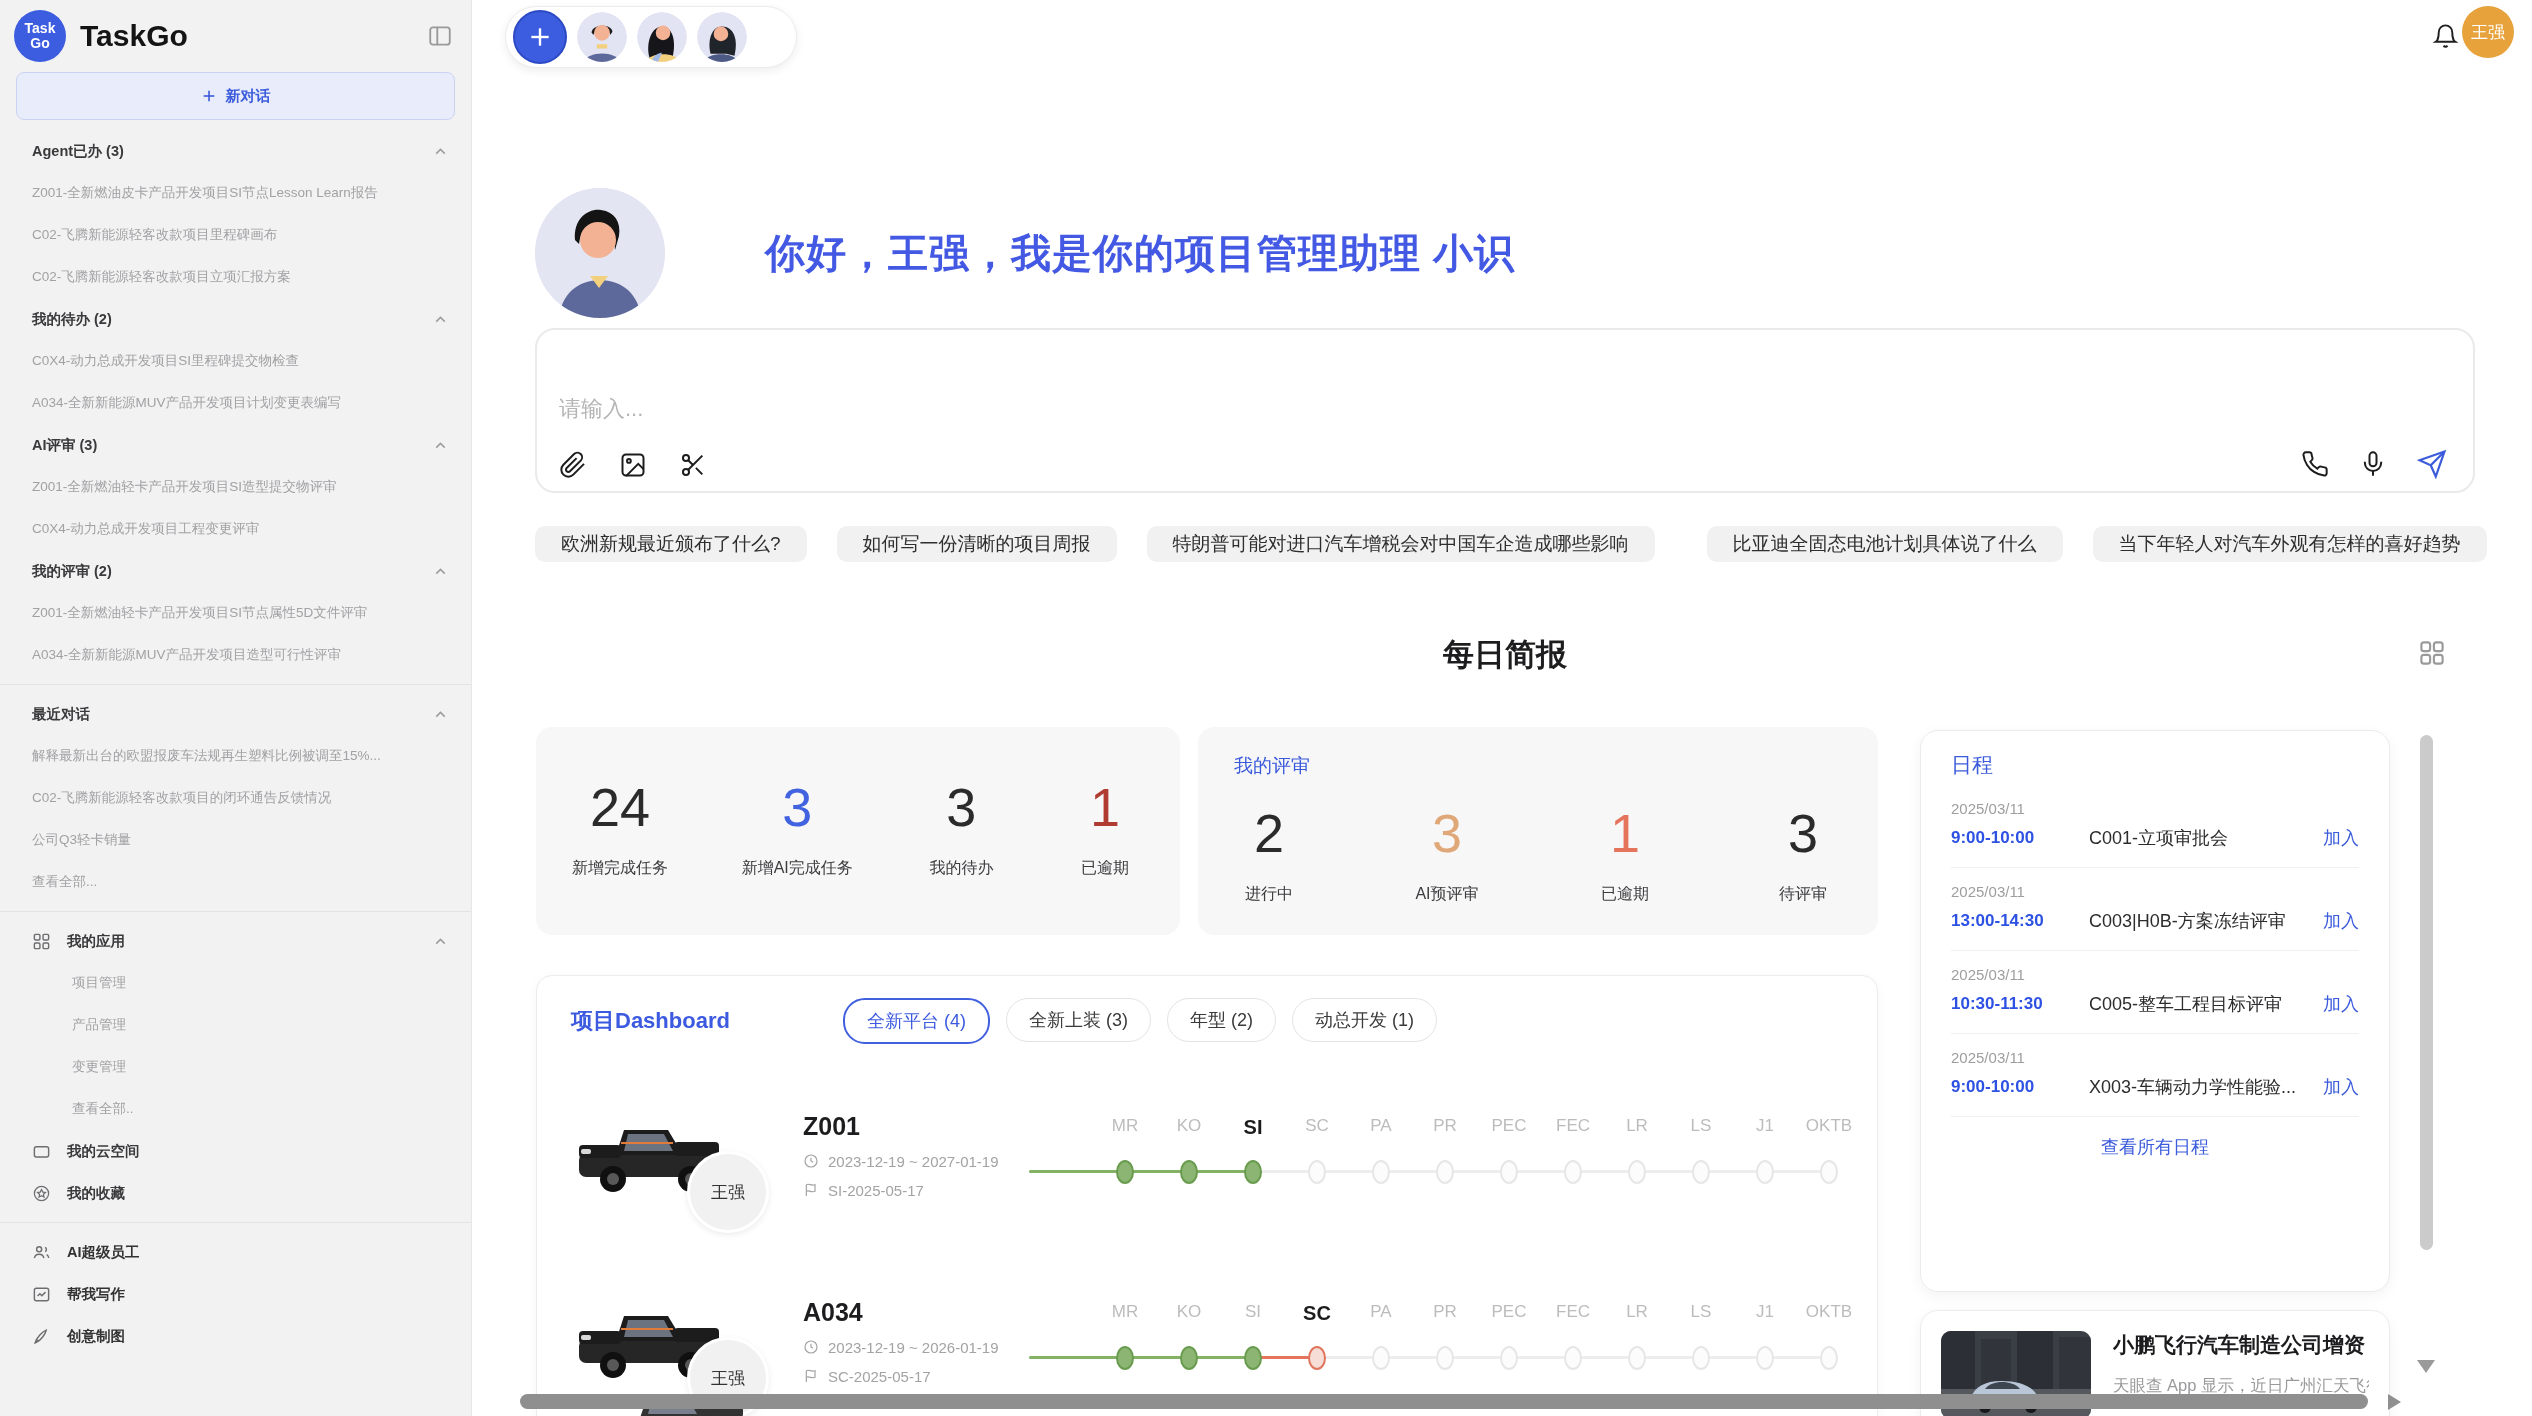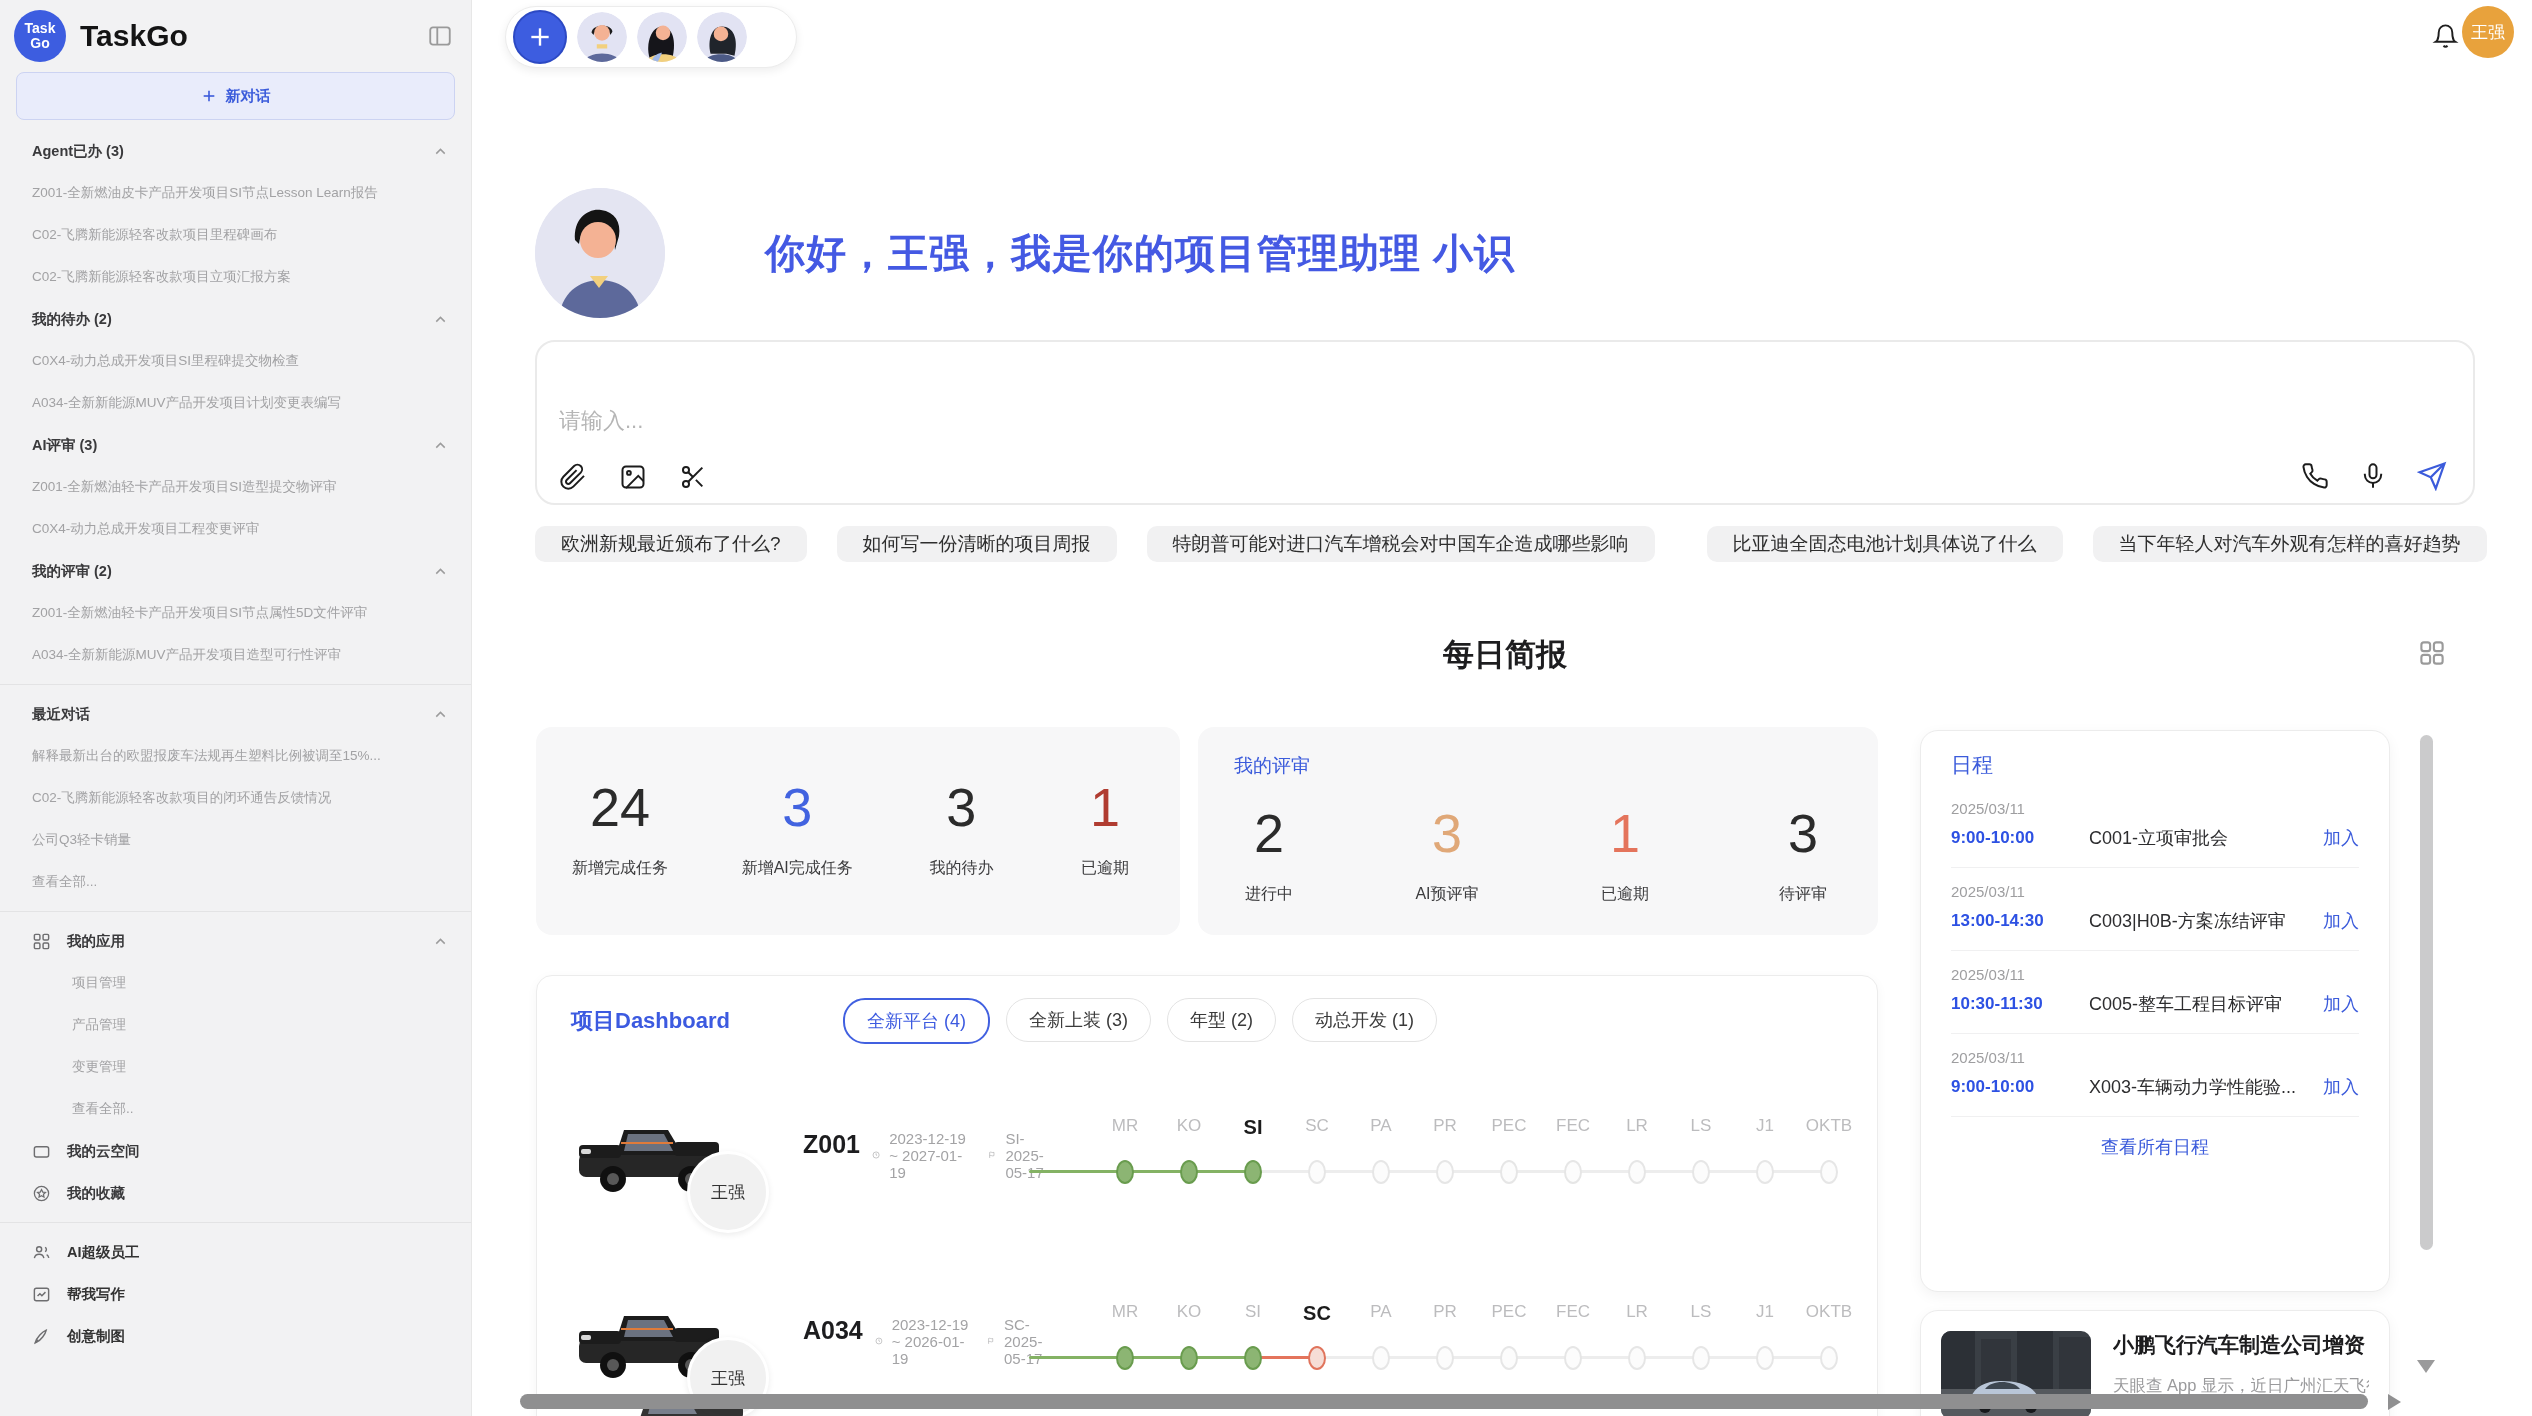--- a/index.html
+++ b/index.html
@@ -41,21 +41,21 @@
   .bell{position:absolute;left:2432px;top:22px;color:#1f1f1f;cursor:pointer;}
   .user-avatar{position:absolute;left:2462px;top:6px;width:52px;height:52px;border-radius:50%;
     background:#e8a23c;color:#fff;font-size:17px;display:flex;align-items:center;justify-content:center;cursor:pointer;}
 
   
   .greet{position:absolute;left:535px;top:188px;display:flex;align-items:center;}
   .greet-avatar{width:130px;height:130px;border-radius:50%;overflow:hidden;background:#e4e5f2;flex:none;}
   .greet-text{margin-left:100px;font-size:40px;font-weight:bold;color:#4459e3;letter-spacing:1px;}
 
   
-  .composer{position:absolute;left:535px;top:340px;width:1940px;height:165px;background:#fff;
+  .composer{position:absolute;left:535px;top:328px;width:1940px;height:165px;background:#fff;
     border:2px solid #eaeaea;border-radius:20px;box-sizing:border-box;}
   .composer .ph{position:absolute;left:22px;top:64px;font-size:22px;color:#b5b5b5;}
   .attach-row{position:absolute;left:22px;bottom:12px;display:flex;gap:32px;color:#1c1c1c;}
   .attach-row .ico,.right-row .ico{cursor:pointer}
   .right-row{position:absolute;right:26px;bottom:12px;display:flex;gap:30px;align-items:center;color:#1c1c1c;}
   .send{color:#3b5bdb}
 
   
   .chips{position:absolute;left:535px;top:526px;width:1940px;display:flex;gap:30px;}
   .chip{height:36px;background:#f1f1f2;border-radius:10px;display:flex;align-items:center;
@@ -85,21 +85,21 @@
   .dash-title{font-size:22px;color:#3c5ae0;font-weight:600;width:272px;}
   .filters{display:flex;gap:16px;}
   .filter{height:42px;border:1px solid #e3e3e3;border-radius:22px;background:#fff;display:flex;
     align-items:center;padding:0 22px;font-size:18px;color:#3a3a3a;cursor:pointer;white-space:nowrap;}
   .filter.active{border:2px solid #4160e0;color:#3c5ae0;}
   .proj-row{display:flex;align-items:center;margin-top:36px;height:150px;}
   .proj-img{width:160px;height:100px;position:relative;flex:none;}
   .owner-badge{position:absolute;right:-38px;bottom:-28px;width:76px;height:76px;border-radius:50%;
     background:#f1f1f1;border:3px solid #fff;display:flex;align-items:center;justify-content:center;
     font-size:17px;color:#333;box-shadow:0 2px 6px rgba(0,0,0,.08);}
-  .proj-info{margin-left:72px;width:250px;flex:none;display:flex;gap:12px;}
+  .proj-info{margin-left:72px;width:250px;flex:none;display:flex;flex-direction:column;gap:12px;}
   .proj-code{font-size:25px;font-weight:bold;color:#1d1d1f;}
   .proj-meta{display:flex;align-items:center;gap:9px;font-size:15px;color:#a3a3a5;}
   .ms-wrap{margin-left:40px;}
   .ms-labels{display:flex;}
   .ms-labels span{width:64px;text-align:center;font-size:17px;color:#bcbcbe;}
   .ms-labels span.active{font-size:20px;font-weight:bold;color:#1c1c1c;}
   .ms-track{position:relative;height:46px;margin-top:10px;width:768px;}
   .ms-line{position:absolute;top:21px;height:3px;background:#ededed;left:-64px;width:800px;border-radius:2px;}
   .ms-line.green{background:#84b264;width:224px;z-index:1;}
   .ms-line.red{background:#e4745c;left:160px;width:64px;z-index:1;}

